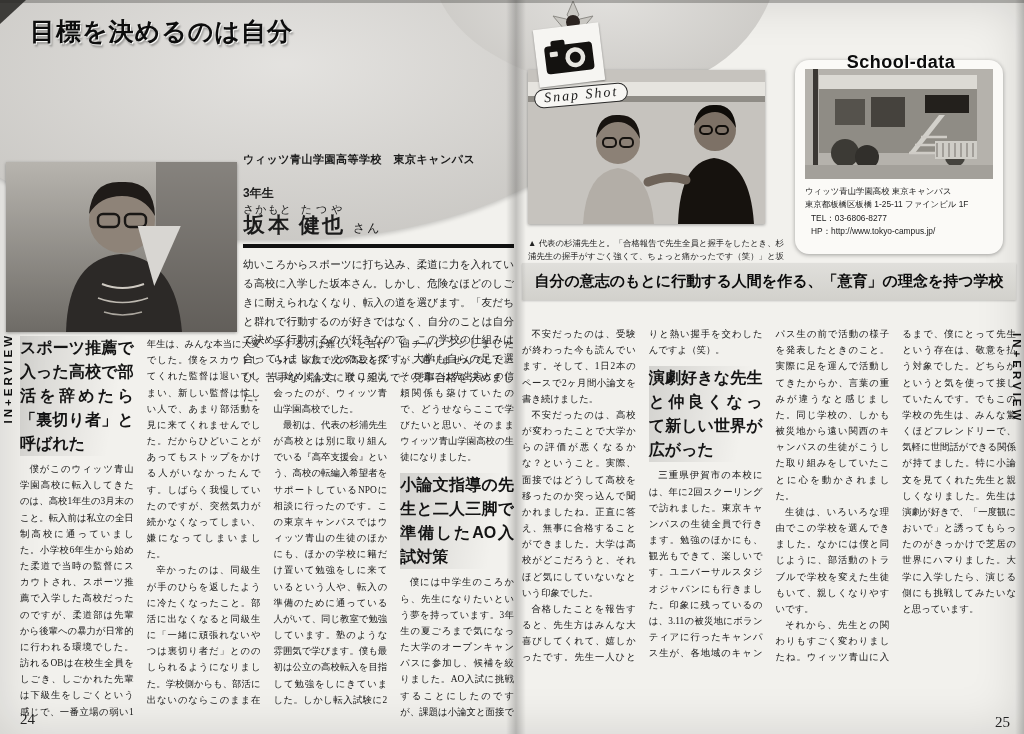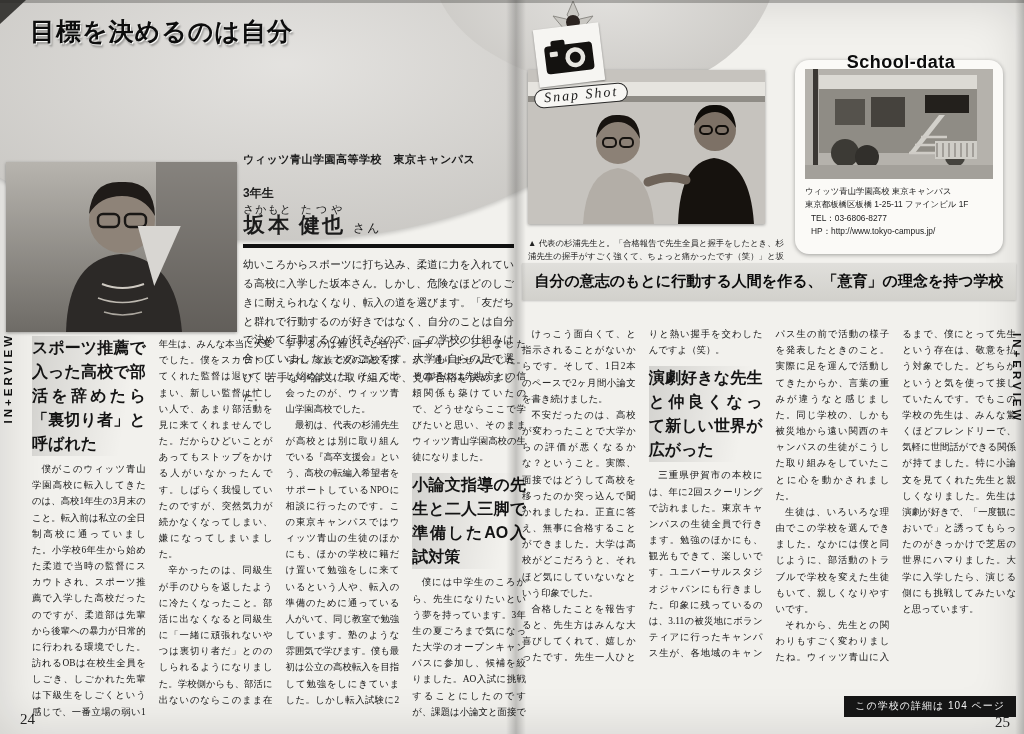--- a/index.html
+++ b/index.html
@@ -51,21 +51,21 @@
     font-family:"Liberation Serif",serif;font-size:9.4px;line-height:1.72;
     text-align:justify;color:#141414;z-index:2;
   }
   .article p{margin:0 0 0;text-indent:1em;}
   .article .ah{
     font-family:"Liberation Sans",sans-serif;font-weight:bold;font-size:16px;line-height:1.5;
     margin:8px 0 5px;text-indent:0;
     background:linear-gradient(100deg,rgba(0,0,0,.13),rgba(0,0,0,0) 80%);
   }
   .article .ah.first{margin-top:0;}
-  .article-left{left:32px;top:336px;width:494px;height:388px;}
+  .article-left{left:20px;top:336px;width:494px;height:388px;}
   .article-right{left:522px;top:326px;width:494px;height:386px;}
   
   .flower{position:absolute;left:552px;top:0px;width:42px;height:46px;z-index:5;}
   .camera-sticker{
     position:absolute;left:536px;top:26px;width:66px;height:58px;z-index:6;
     background:#f6f5f2;transform:rotate(-7deg);box-shadow:0 1px 2px rgba(0,0,0,.4);
     display:flex;align-items:center;justify-content:center;
   }
   .snap-label{
     position:absolute;left:534px;top:86px;z-index:7;
@@ -241,32 +241,31 @@
       <div>ウィッツ青山学園高校 東京キャンパス</div>
       <div>東京都板橋区板橋 1-25-11 ファインビル 1F</div>
       <div class="sd-tel">TEL：03-6806-8277</div>
       <div class="sd-hp">HP：http://www.tokyo-campus.jp/</div>
     </div>
   </div>
 
   <div class="banner">自分の意志のもとに行動する人間を作る、「意育」の理念を持つ学校</div>
 
   <div class="article article-right">
-    <p>けっこう面白くて、と指示されることがないからです。そして、1日2本のペースで2ヶ月間小論文を書き続けました。</p>
+    <p>不安だったのは、受験が終わった今も読んでいます。そして、1日2本のペースで2ヶ月間小論文を書き続けました。</p>
     <p>不安だったのは、高校が変わったことで大学からの評価が悪くなるかな？ということ。実際、面接ではどうして高校を移ったのか突っ込んで聞かれましたね。正直に答え、無事に合格することができました。大学は高校がどこだろうと、それほど気にしていないなという印象でした。</p>
     <p>合格したことを報告すると、先生方はみんな大喜びしてくれて、嬉しかったです。先生一人ひとりと熱い握手を交わしたんですよ（笑）。</p>
     <p class="ah">演劇好きな先生と仲良くなって新しい世界が広がった</p>
     <p>三重県伊賀市の本校には、年に2回スクーリングで訪れました。東京キャンパスの生徒全員で行きます。勉強のほかにも、観光もできて、楽しいです。ユニバーサルスタジオジャパンにも行きました。印象に残っているのは、3.11の被災地にボランティアに行ったキャンパス生が、各地域のキャンパス生の前で活動の様子を発表したときのこと。実際に足を運んで活動してきたからか、言葉の重みが違うなと感じました。同じ学校の、しかも被災地から遠い関西のキャンパスの生徒がこうした取り組みをしていたことに心を動かされました。</p>
     <p>生徒は、いろいろな理由でこの学校を選んできました。なかには僕と同じように、部活動のトラブルで学校を変えた生徒もいて、親しくなりやすいです。</p>
     <p>それから、先生との関わりもすごく変わりましたね。ウィッツ青山に入るまで、僕にとって先生という存在は、敬意を払う対象でした。どちらかというと気を使って接していたんです。でもこの学校の先生は、みんな驚くほどフレンドリーで、気軽に世間話ができる関係が持てました。特に小論文を見てくれた先生と親しくなりました。先生は演劇が好きで、「一度観においで」と誘ってもらったのがきっかけで芝居の世界にハマりました。大学に入学したら、演じる側にも挑戦してみたいなと思っています。</p>
   </div>
 
   <div class="gutter"></div>
   <div class="side-tab left">IN+ERVIEW</div>
   <div class="side-tab right">IN+ERVIEW</div>
-  <div class="footer-note">この学校の詳細は 104 ページ</div>
   <div class="page-num left">24</div>
   <div class="page-num right">25</div>
   <div class="corner-tl"></div>
   <div class="top-edge"></div>
   <div class="right-edge"></div>
 
 </div>
 
 </body></html>

